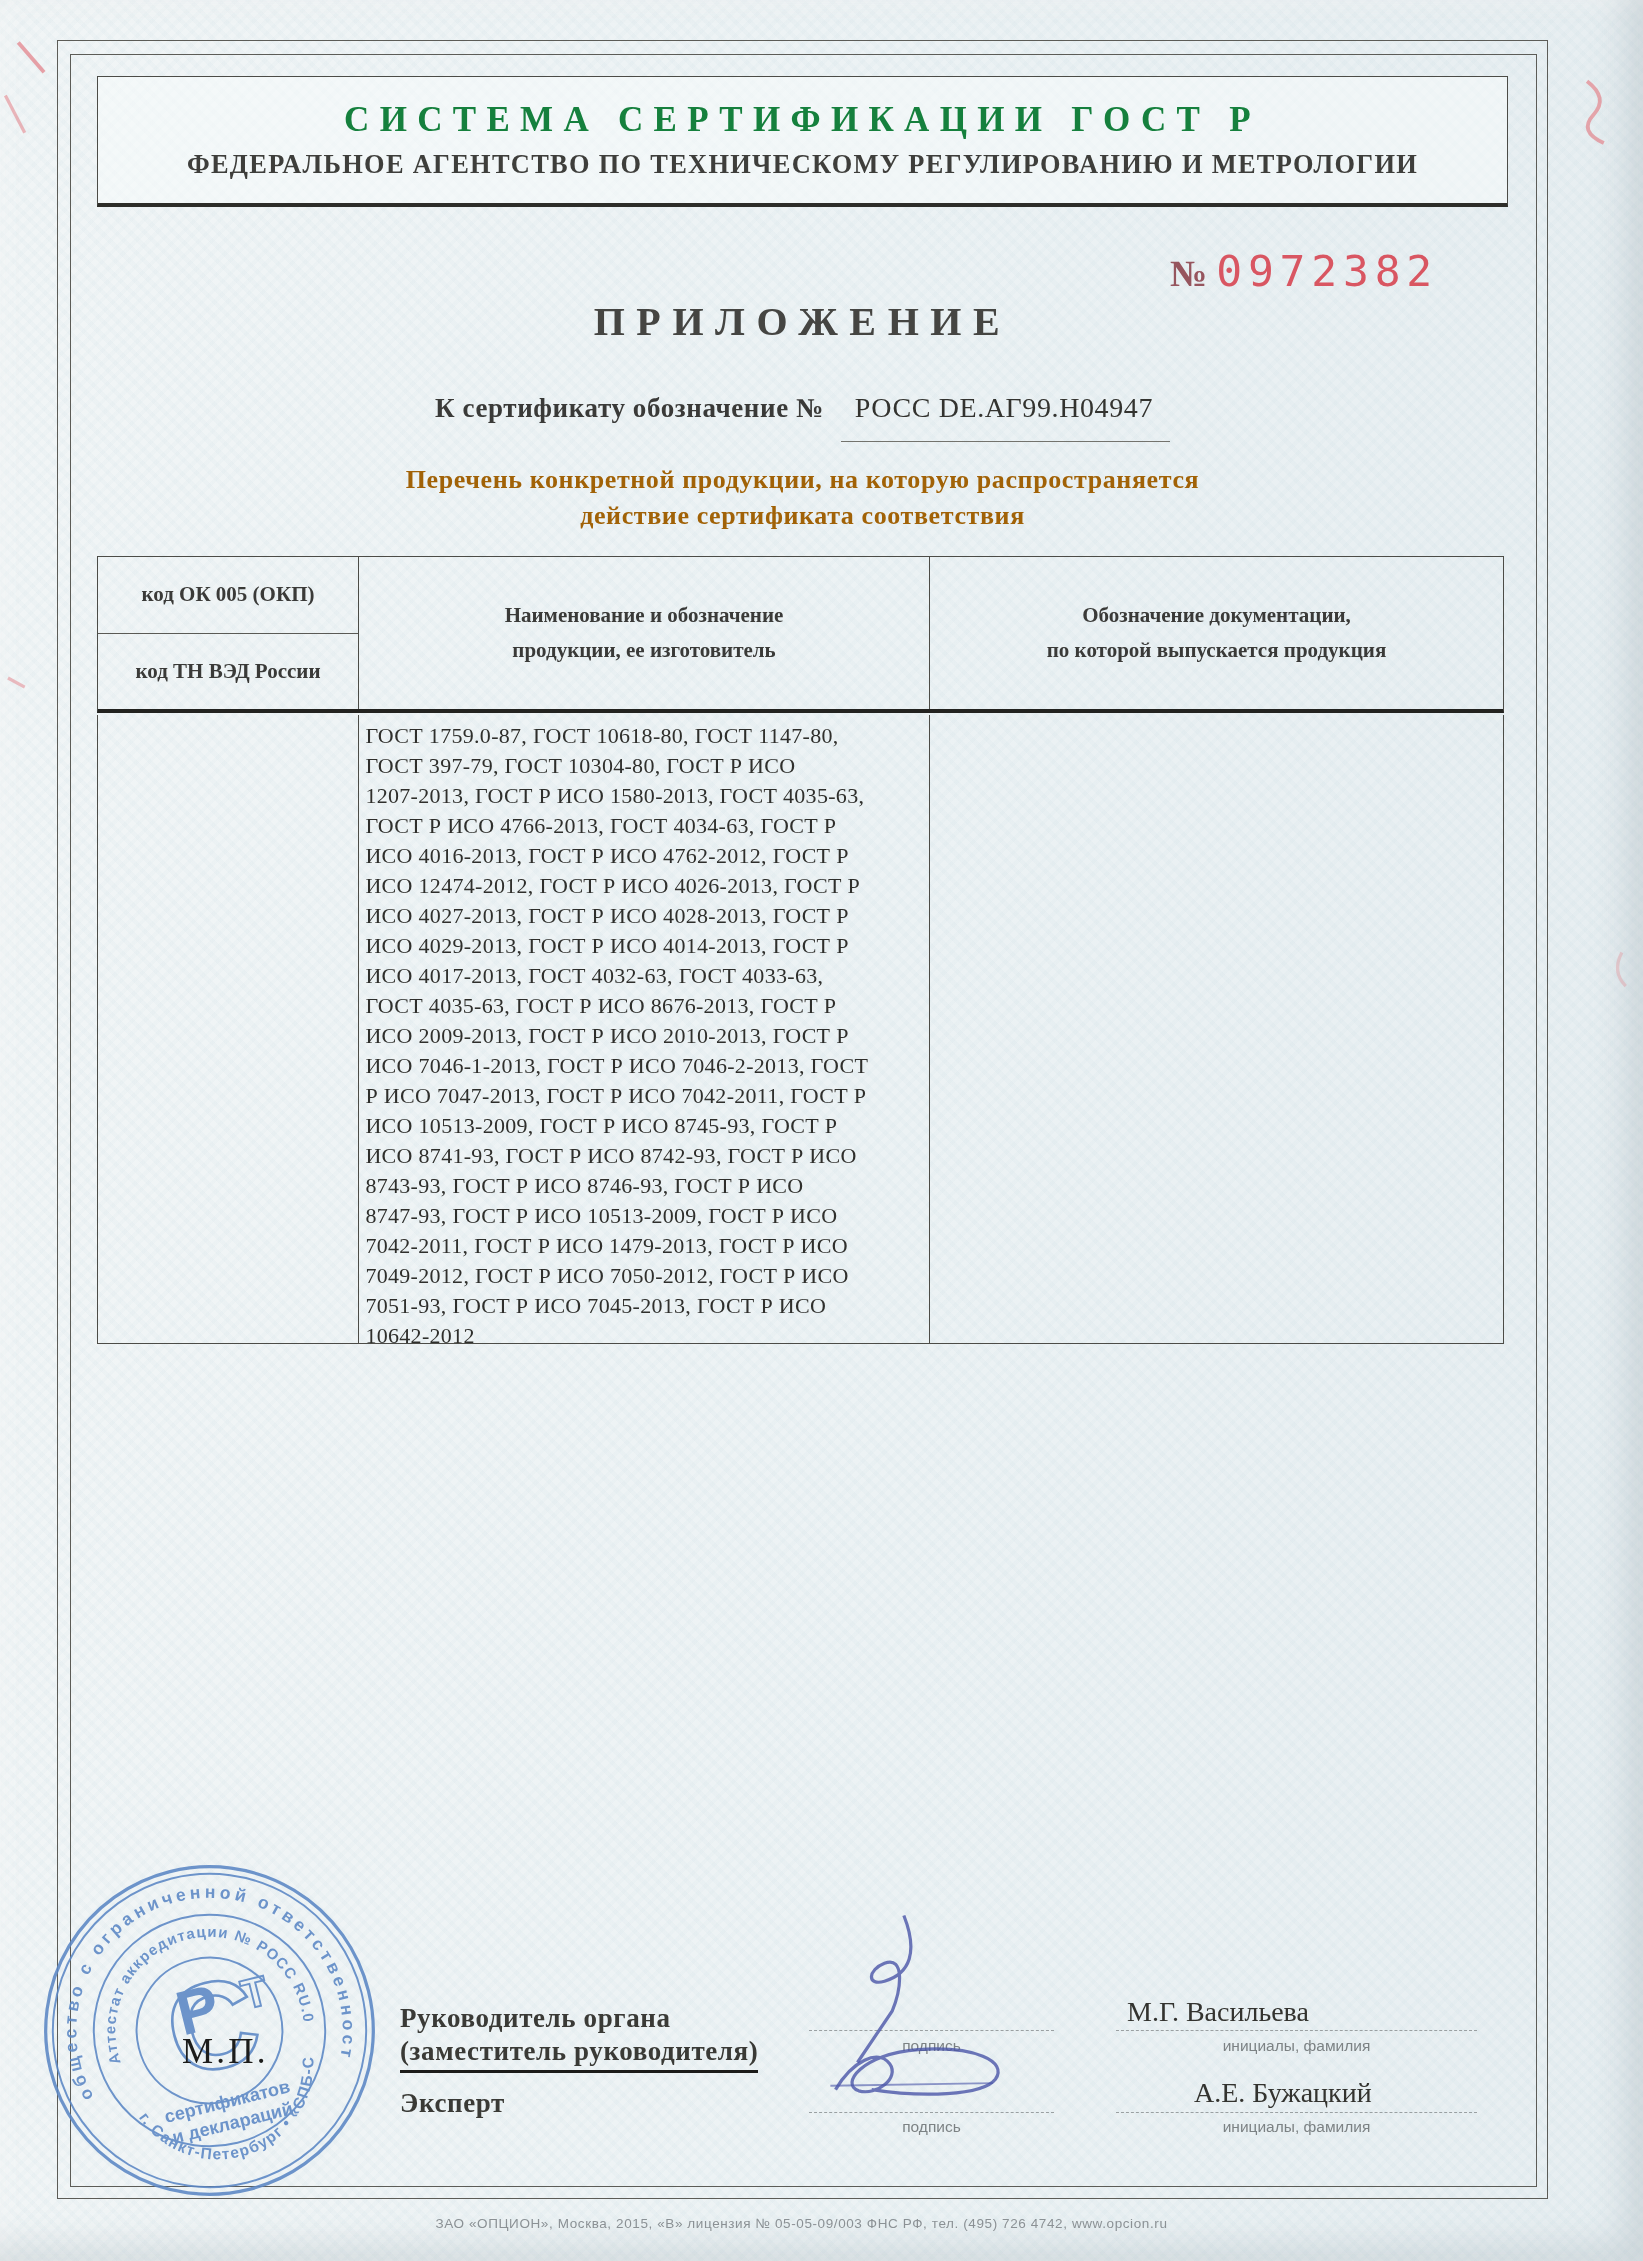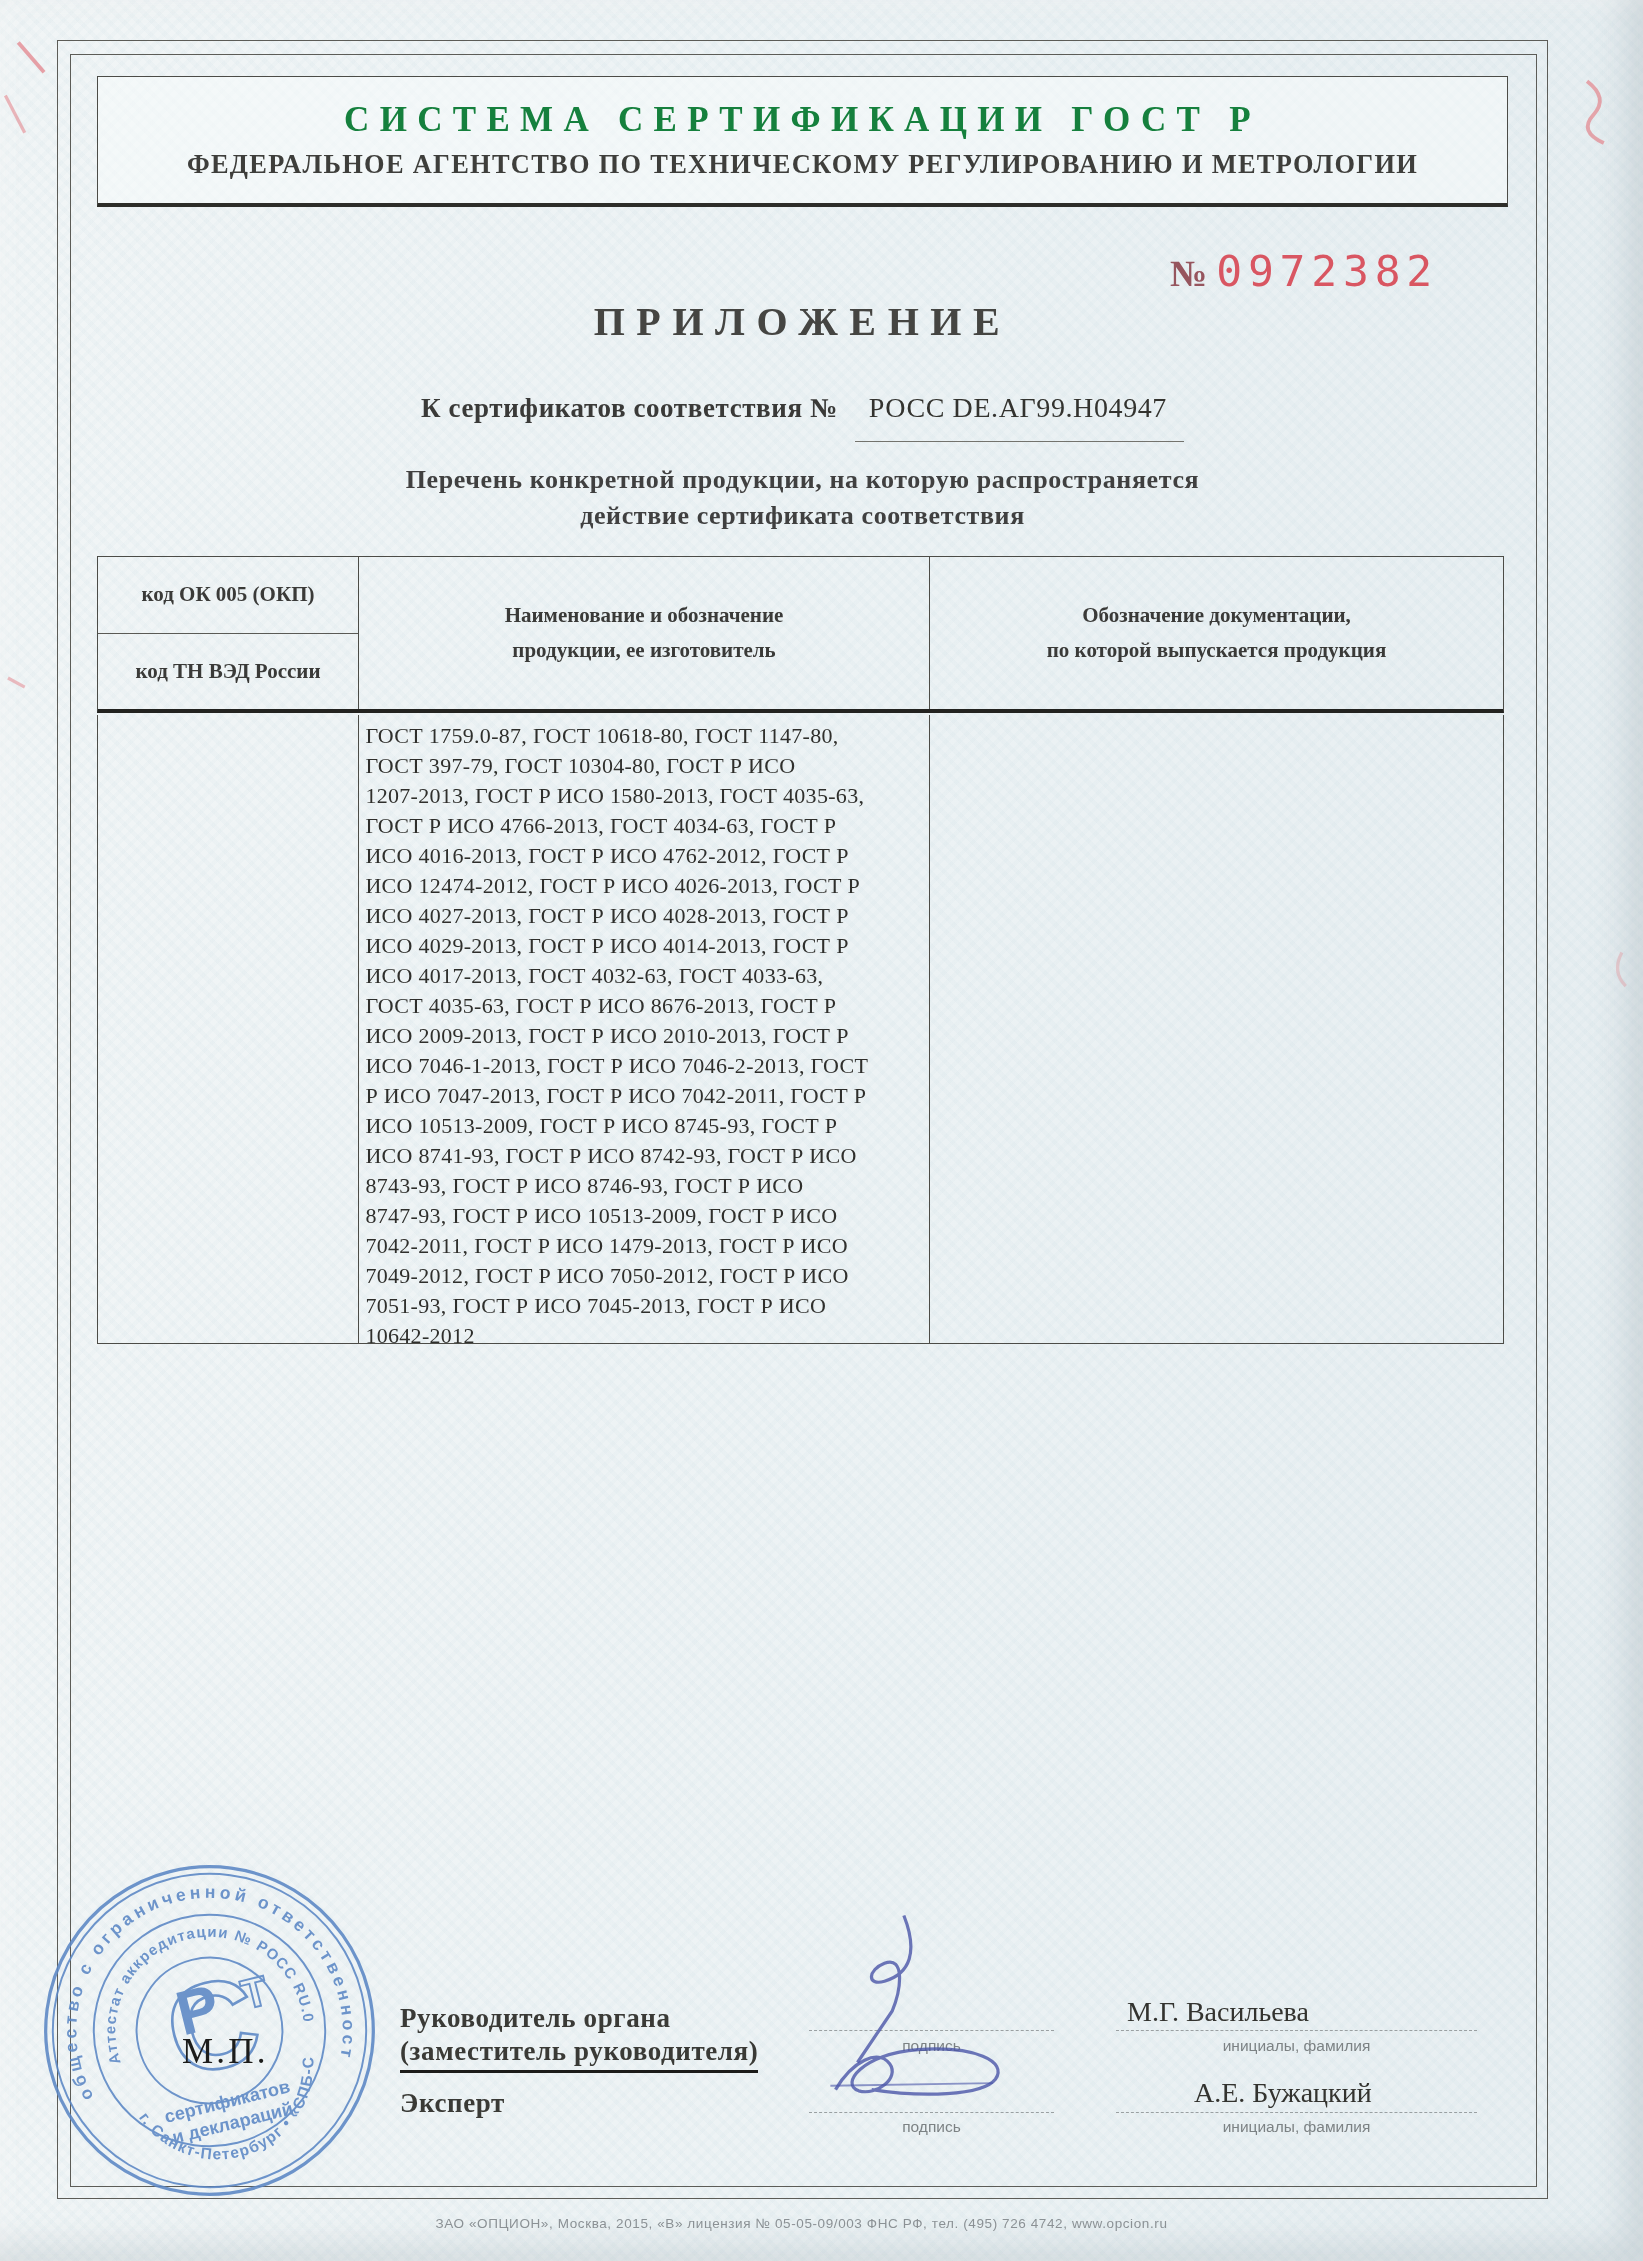--- a/index.html
+++ b/index.html
@@ -39,21 +39,21 @@
 
   .main-title{top:298px;font-size:40px;font-weight:bold;letter-spacing:11.6px;color:#454542;}
 
   .cert-line{top:392px;font-size:27px;color:#3a3a38;white-space:nowrap;}
   .cert-label{font-weight:bold;letter-spacing:0.6px;}
   .cert-value{
     display:inline-block;margin-left:17px;padding:0 17px 17px 14px;
     border-bottom:1.9px solid #73736d;font-weight:normal;font-size:28px;letter-spacing:0.6px;color:#33332f;
   }
 
-  .subtitle{top:462px;font-size:26px;font-weight:bold;color:#404040;line-height:36px;letter-spacing:0.6px;}
+  .subtitle{top:462px;font-size:26px;font-weight:bold;color:#a16207;line-height:36px;letter-spacing:0.6px;}
 
   .prod-table{position:absolute;left:97px;top:556px;width:1409px;}
   .t-header{
     position:absolute;left:0;top:0;width:1405px;height:152px;
     border:1.9px solid #4c4c47;border-bottom:4.5px solid #232320;display:flex;
   }
   .t-body{
     position:absolute;left:0;top:159px;width:1405px;height:628px;
     border:1.9px solid #4c4c47;border-top:none;display:flex;
   }
@@ -106,21 +106,21 @@
   <div class="header-line2">ФЕДЕРАЛЬНОЕ АГЕНТСТВО ПО ТЕХНИЧЕСКОМУ РЕГУЛИРОВАНИЮ И МЕТРОЛОГИИ</div>
 </div>
 
 <div class="doc-number">
   <span class="num-symbol">№</span><span class="num-value">0972382</span>
 </div>
 
 <div class="centered-band main-title">ПРИЛОЖЕНИЕ</div>
 
 <div class="centered-band cert-line">
-  <span class="cert-label">К сертификатов соответствия №</span><span class="cert-value">РОСС DE.АГ99.Н04947</span>
+  <span class="cert-label">К сертификату обозначение №</span><span class="cert-value">РОСС DE.АГ99.Н04947</span>
 </div>
 
 <div class="centered-band subtitle">
   <div>Перечень конкретной продукции,  на которую распространяется</div>
   <div>действие сертификата соответствия</div>
 </div>
 
 <div class="prod-table">
   <div class="t-header">
     <div class="t-c1">

